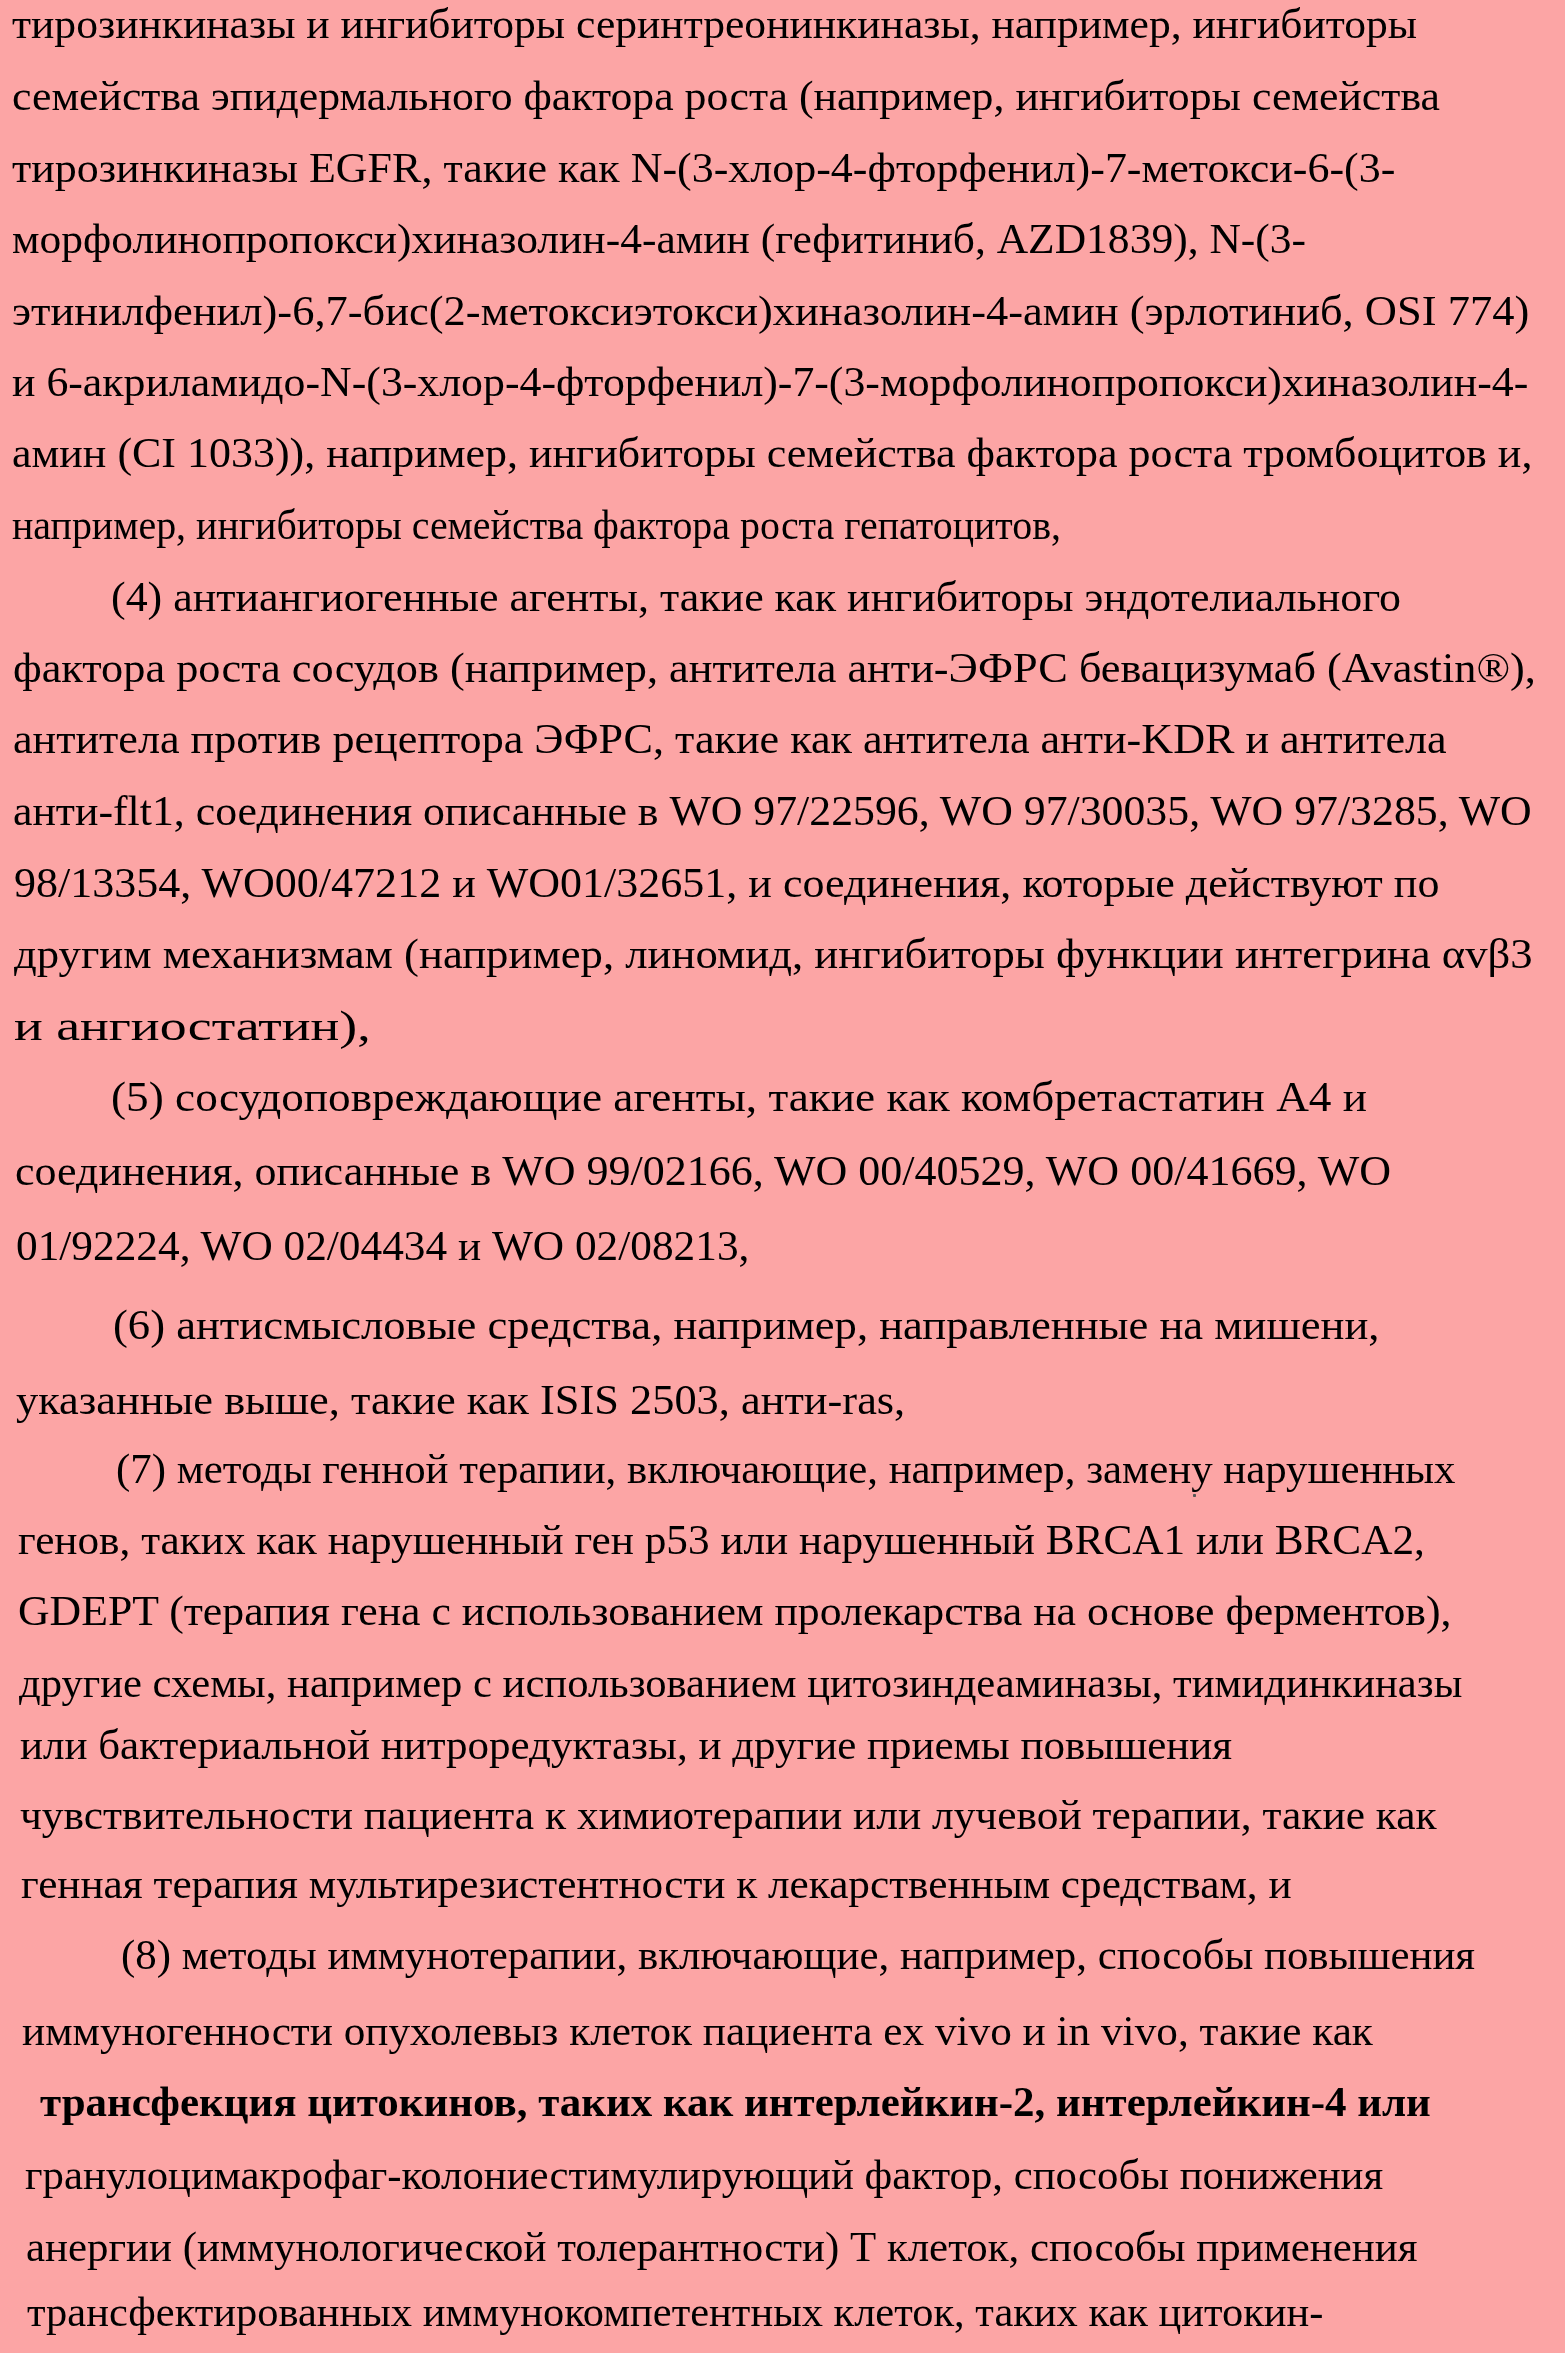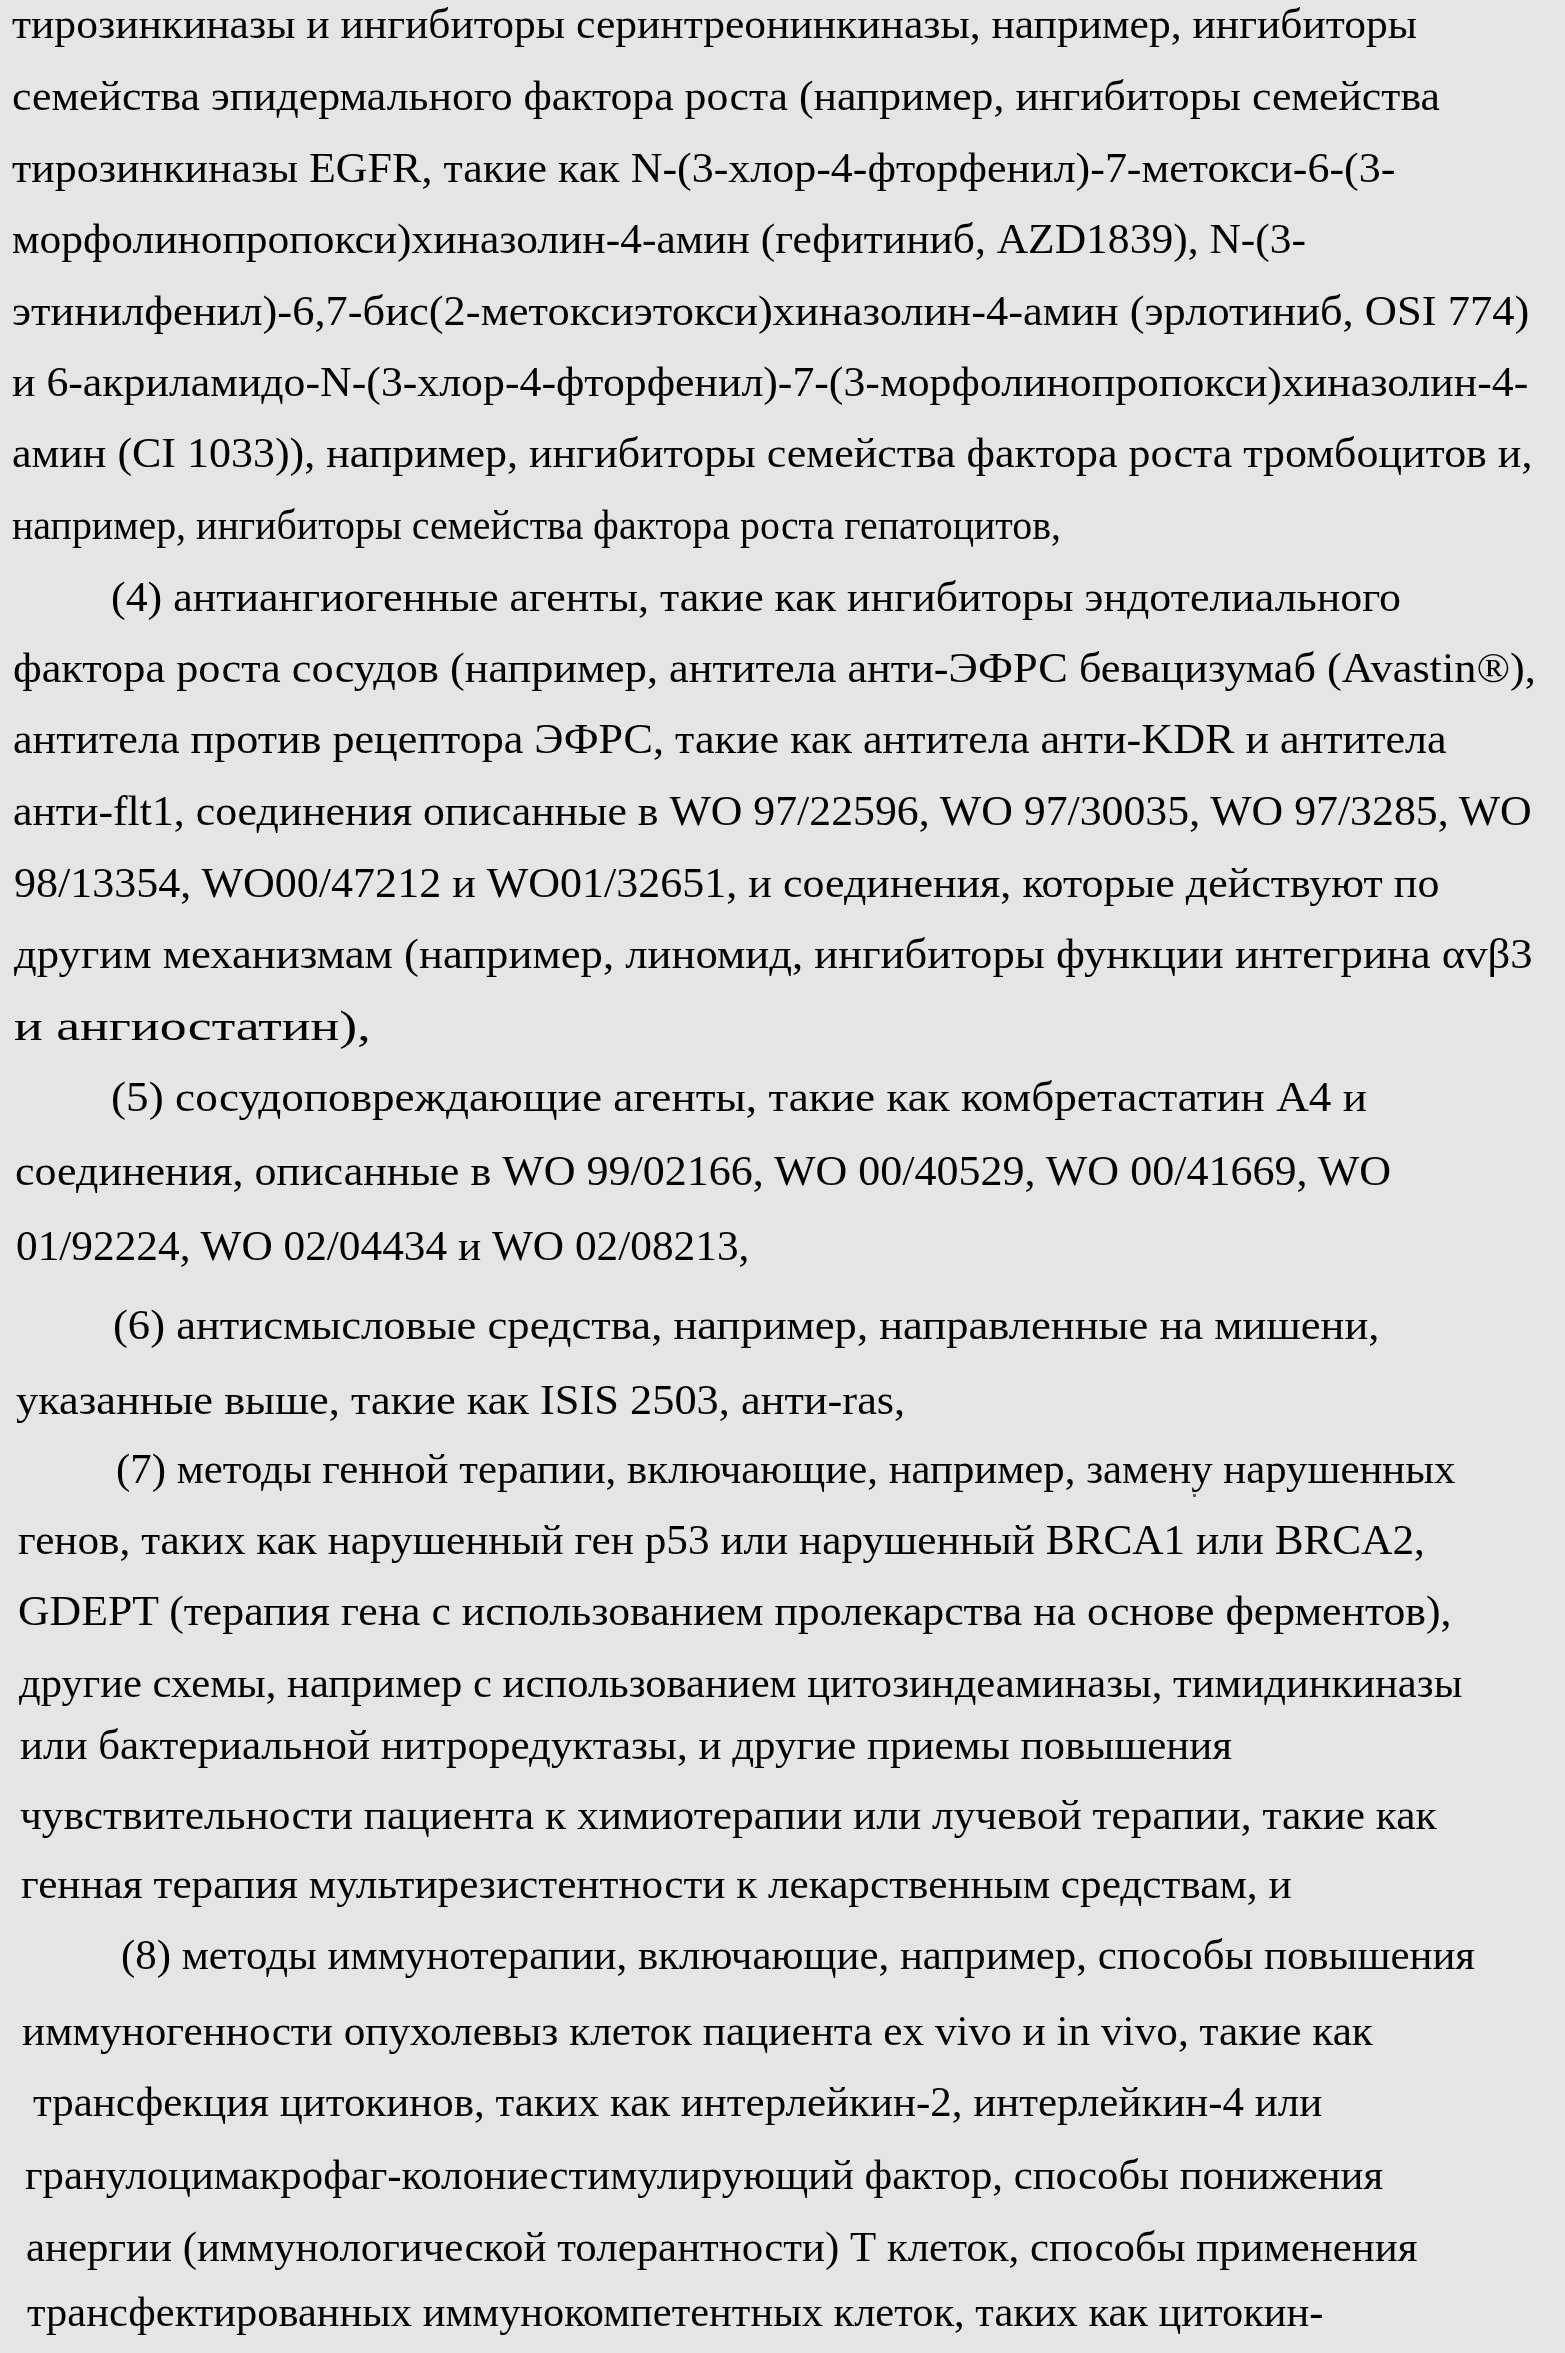--- a/index.html
+++ b/index.html
@@ -11,21 +11,21 @@
     width: 1566px;
     height: 2354px;
     position: relative;
     overflow: hidden;
   }
   #page {
     position: absolute;
     left: 0; top: 0;
     width: 1566px;
     height: 2354px;
-    background: #e5e5e5;
+    background: #fca5a5;
   }
   .line {
     position: absolute;
     white-space: nowrap;
     font-family: "Liberation Serif", "DejaVu Serif", serif;
     font-size: 43px;
     line-height: 1;
     color: #000000;
     transform-origin: 0 0;
   }
@@ -64,20 +64,20 @@
     <div class="line" style="left: 16.4px; top: 1378px; transform: scaleX(1.0322);">указанные выше, такие как ISIS 2503, анти-ras,</div>
     <div class="line" style="left: 116px; top: 1447px; transform: scaleX(0.996);">(7) методы генной терапии, включающие, например, замену нарушенных</div>
     <div class="line" style="left: 18px; top: 1518px; transform: scaleX(1.0055);">генов, таких как нарушенный ген p53 или нарушенный BRCA1 или BRCA2,</div>
     <div class="line" style="left: 18px; top: 1589px; transform: scaleX(1.0176);">GDEPT (терапия гена с использованием пролекарства на основе ферментов),</div>
     <div class="line" style="left: 19px; top: 1661px; transform: scaleX(0.9913);">другие схемы, например с использованием цитозиндеаминазы, тимидинкиназы</div>
     <div class="line" style="left: 19.7px; top: 1723px; transform: scaleX(0.9999); font-family: Liberation Serif, serif;">или бактериальной нитроредуктазы, и другие приемы повышения</div>
     <div class="line" style="left: 19.7px; top: 1793px; transform: scaleX(1.0098);">чувствительности пациента к химиотерапии или лучевой терапии, такие как</div>
     <div class="line" style="left: 20.5px; top: 1862px; transform: scaleX(1.0054);">генная терапия мультирезистентности к лекарственным средствам, и</div>
     <div class="line" style="left: 121px; top: 1933px; transform: scaleX(0.9971);">(8) методы иммунотерапии, включающие, например, способы повышения</div>
     <div class="line" style="left: 22px; top: 2009px; transform: scaleX(1.0058);">иммуногенности опухолевыз клеток пациента ex vivo и in vivo, такие как</div>
-    <div class="line" style="left: 33px; top: 2080px; transform: scaleX(0.9991);">трансфекция цитокинов, таких как интерлейкин-2, интерлейкин-4 или</div>
+    <div class="line" style="left: 40px; top: 2080px; transform: scaleX(0.9991); font-weight: bold;">трансфекция цитокинов, таких как интерлейкин-2, интерлейкин-4 или</div>
     <div class="line" style="left: 25.4px; top: 2153px; transform: scaleX(0.9947);">гранулоцимакрофаг-колониестимулирующий фактор, способы понижения</div>
     <div class="line" style="left: 26px; top: 2225px; transform: scaleX(0.9971);">анергии (иммунологической толерантности) Т клеток, способы применения</div>
     <div class="line" style="left: 27px; top: 2290px; transform: scaleX(0.9877);">трансфектированных иммунокомпетентных клеток, таких как цитокин-</div>
   </div>
   <div class="speck" style="left:1193px; top:1494px;"></div>
 </div>
 
 
 </body></html>

